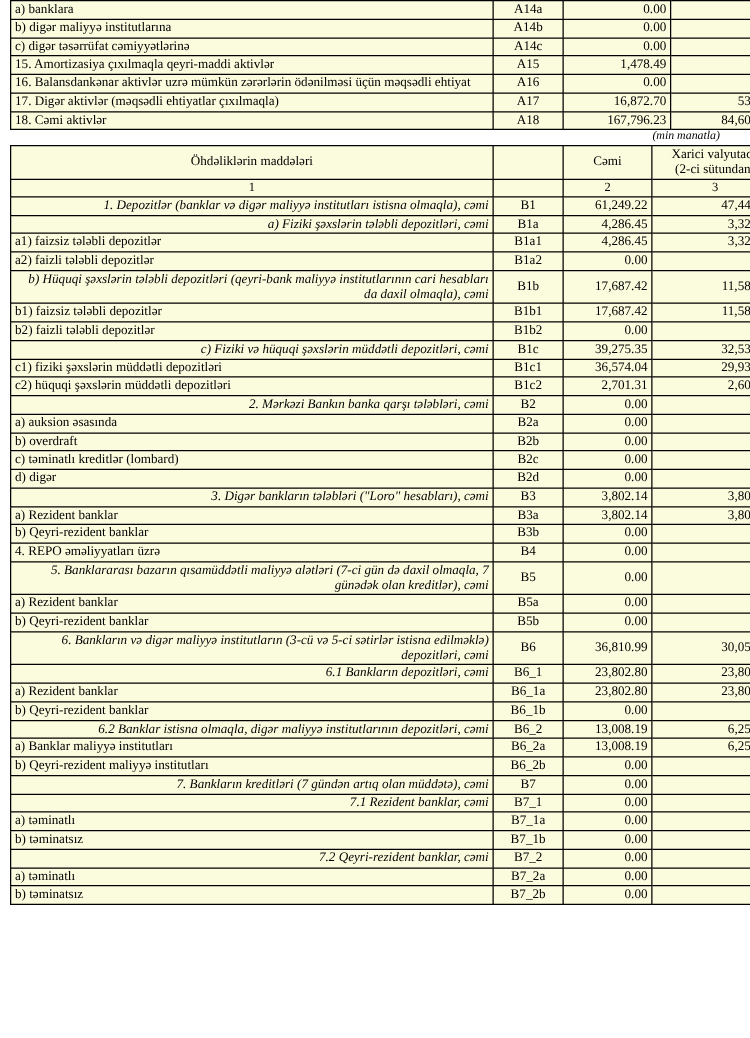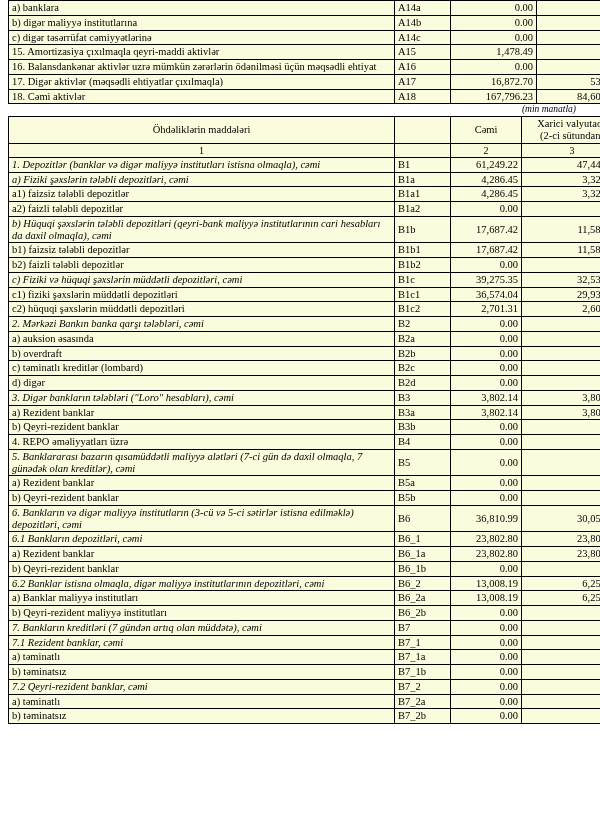--- a/index.html
+++ b/index.html
@@ -28,26 +28,26 @@
   }
   table.grid td, table.grid th {
     border: 1px solid #000000;
     padding: 1px 3px;
     vertical-align: middle;
     line-height: 1.12;
     font-weight: normal;
     background: #fbfbdd;
   }
   .c-label { text-align: left; }
-  .c-code  { width: 56px; }
+  .c-code  { text-align: center; width: 56px; }
   .c-num   { text-align: right; width: 86px; padding-right: 5px; }
   .indent1 { padding-left: 14px; }
   .indent2 { padding-left: 26px; }
   .bold { font-weight: bold; margin-top: 18px; }
-  .ital { font-style: italic; }
+  .ital { font-style: italic; text-align: right; }
 
   
   .top-table { margin-top: 0; }
 
   .section-title {
     text-align: center;
     font-weight: bold;
     font-size: 13px;
     margin: 26px 0 14px 0;
     letter-spacing: 0.2px;

